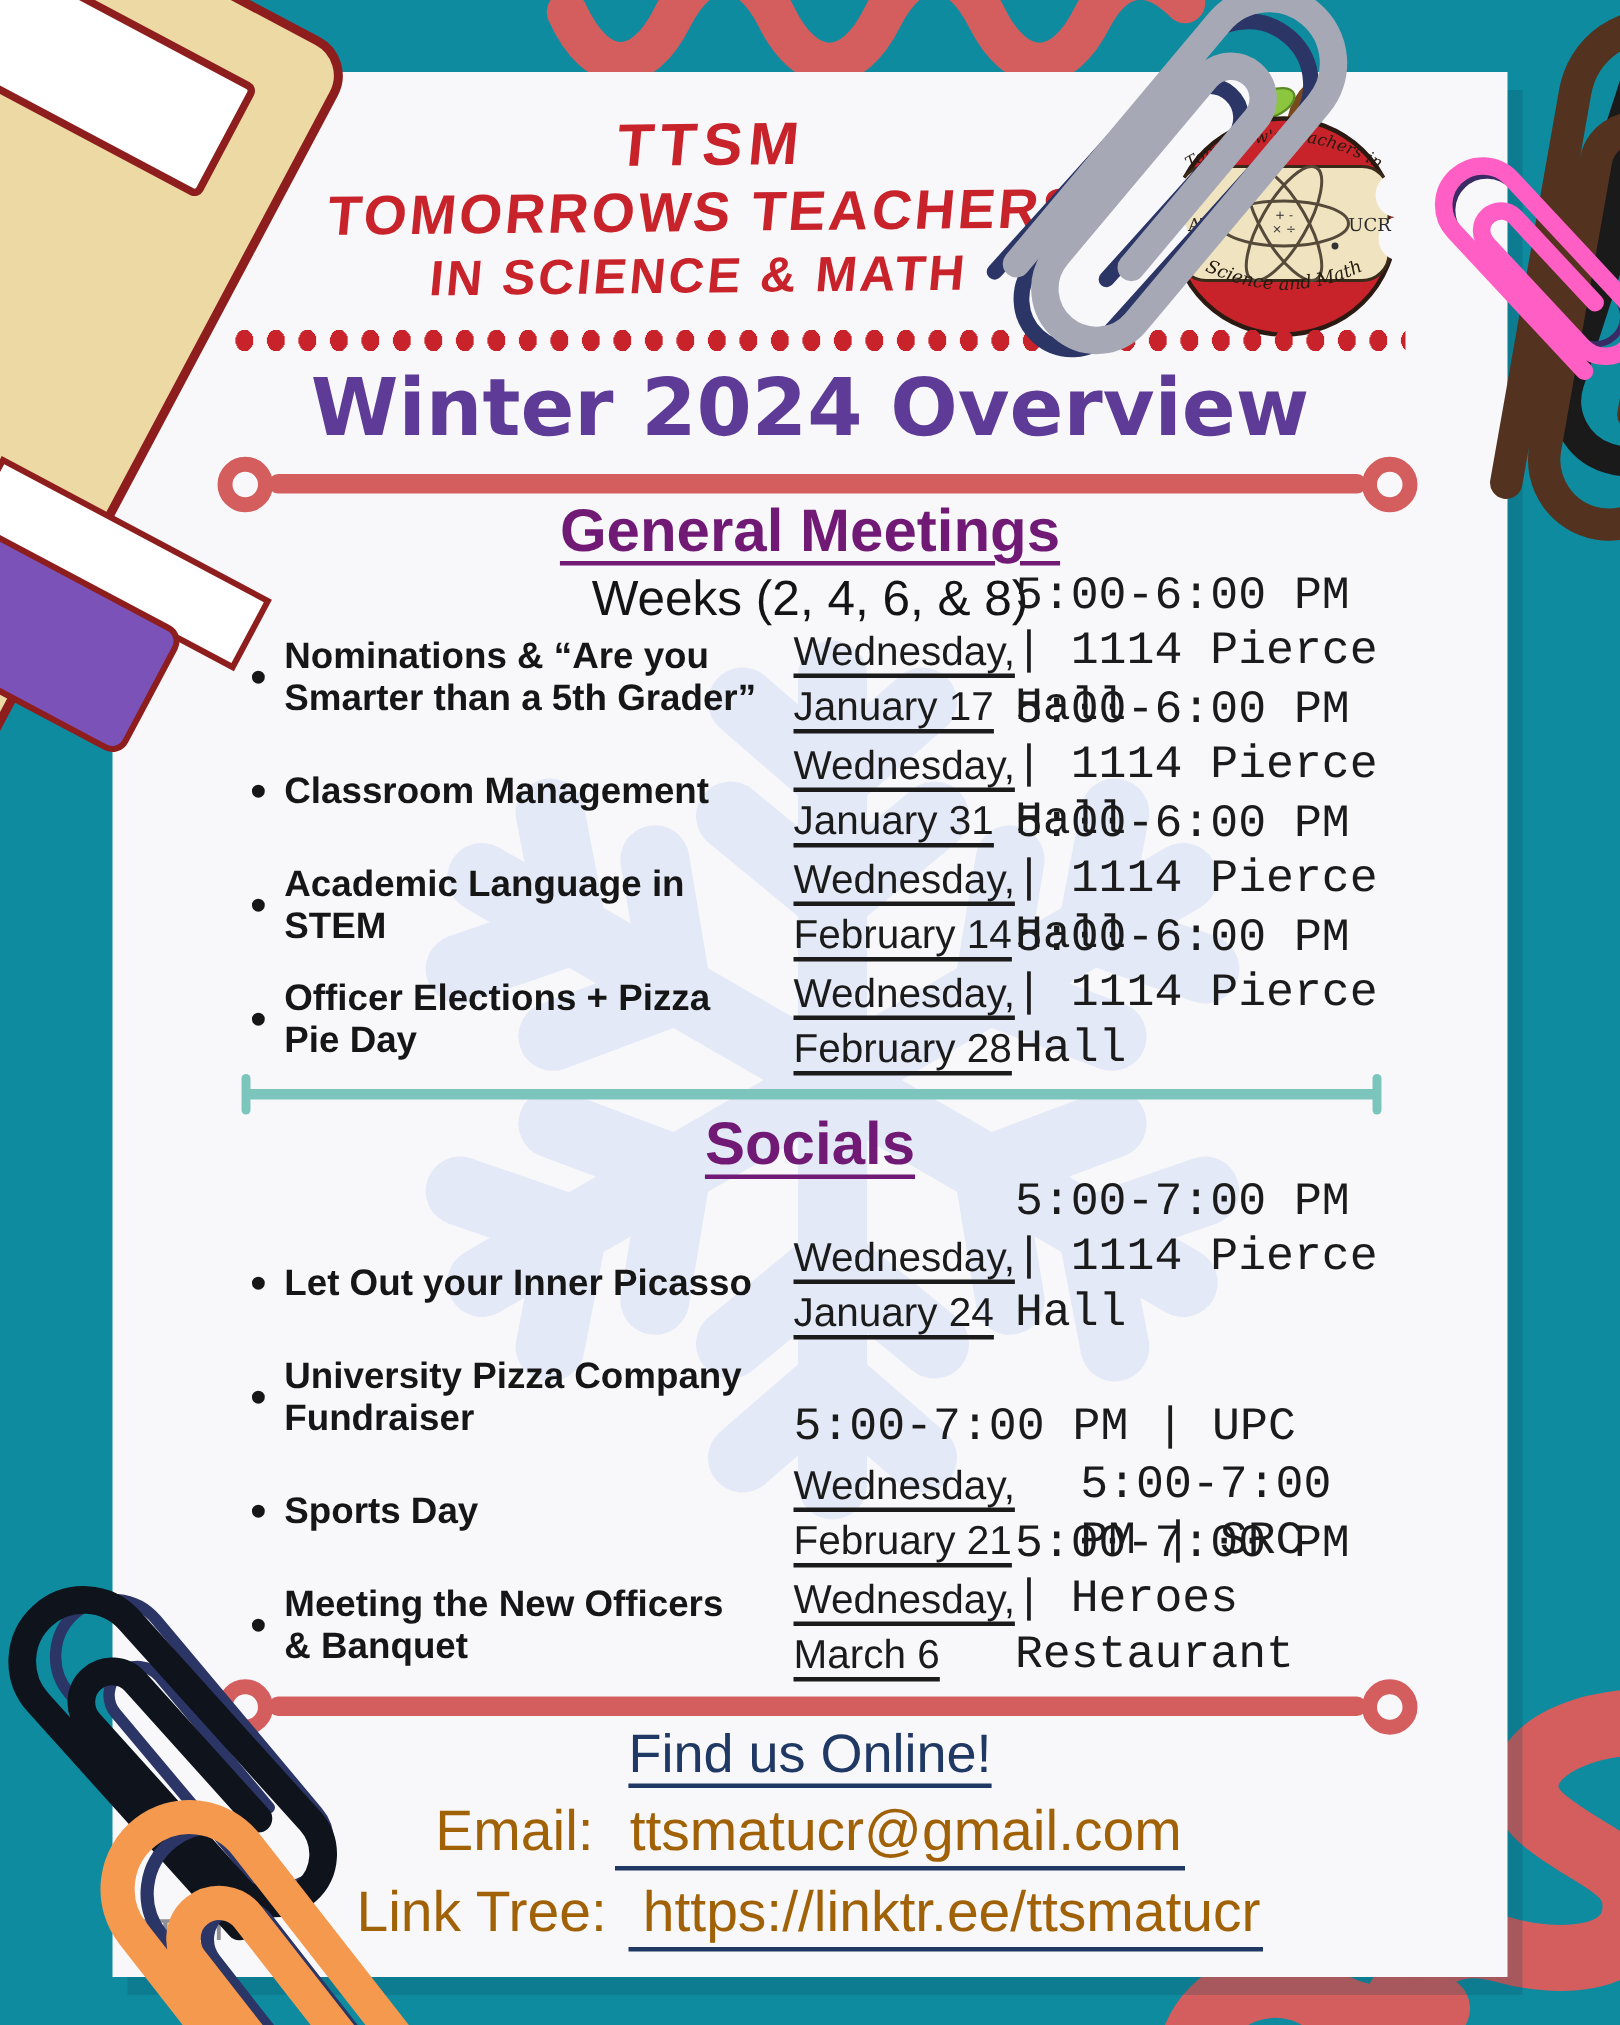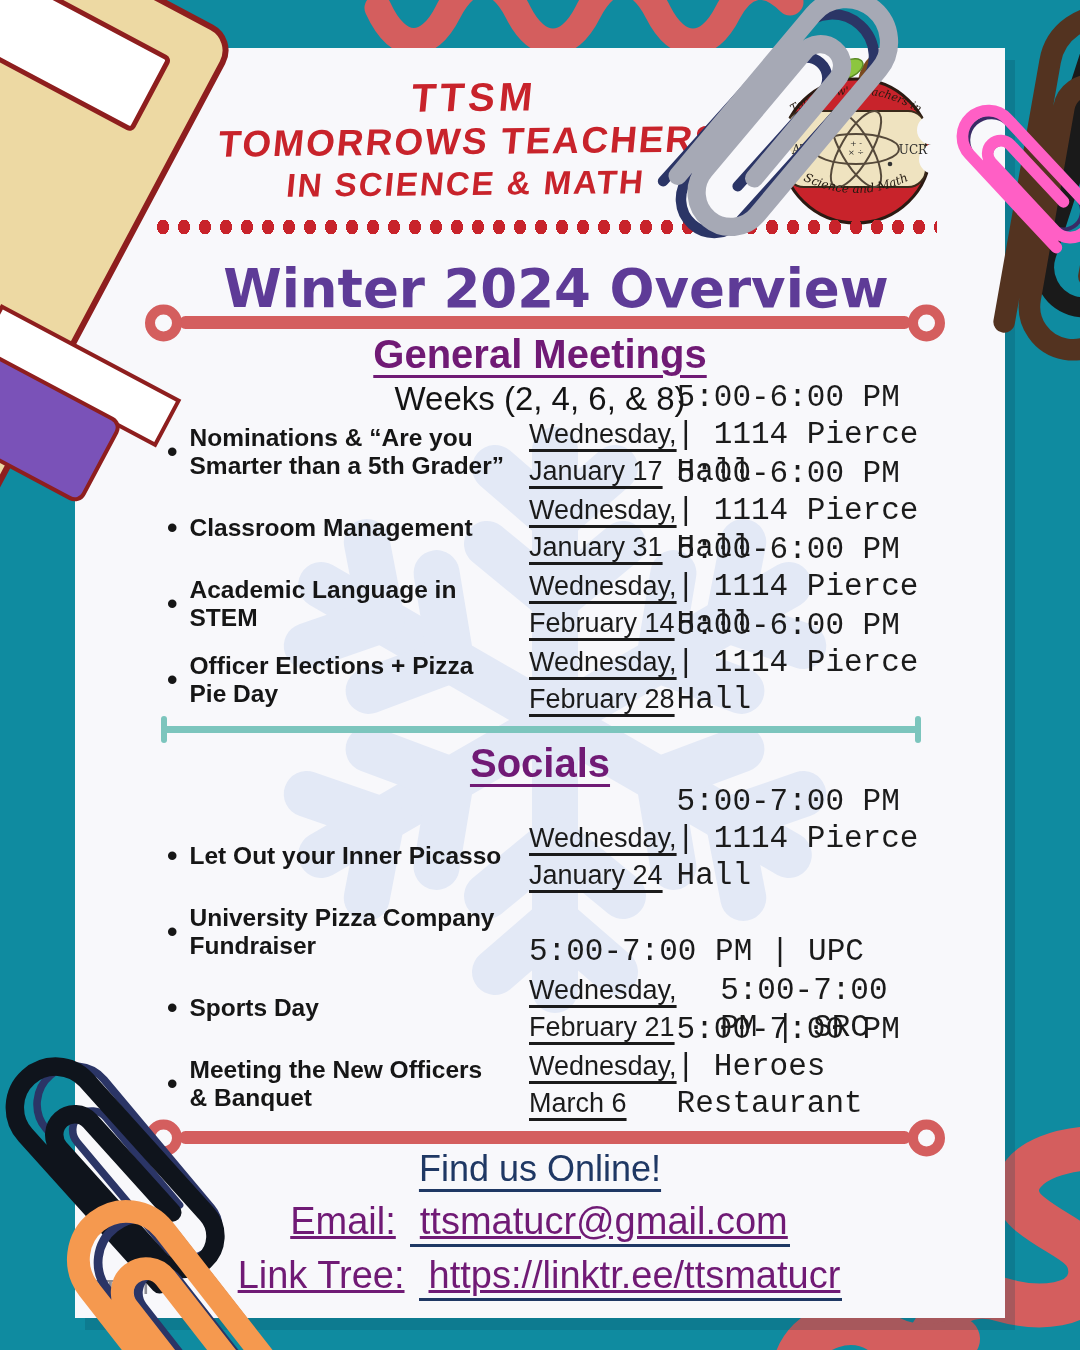--- a/index.html
+++ b/index.html
@@ -28,21 +28,21 @@
   .red-title .l3 { font-size:33px; line-height:40px; letter-spacing:2px; }
 
   .logo { position:absolute; left:693px; top:6px; width:180px; height:176px; }
 
   .dotted-divider {
     position:absolute; left:78px; top:170px; width:784px; height:18px;
     background-image: radial-gradient(ellipse 7px 8.5px at 10px 9px, #C8232B 85%, transparent 86%);
     background-size:21px 18px; background-repeat:repeat-x;
   }
   .winter-title {
-    position:absolute; left:0; top:197px; width:930px; margin:16px; text-align:center;
+    position:absolute; left:0; top:197px; width:930px; margin:0; text-align:center;
     font-family:"DejaVu Sans", sans-serif; font-weight:bold;
     font-size:53px; line-height:56px; color:#5E3B97; letter-spacing:0px;
   }
 
   
   .red-rule { position:absolute; left:104px; width:732px; height:13px; background:#D45E5E; border-radius:7px; }
   .red-rule.top { top:268px; } .red-rule.bottom { top:1083px; }
   .red-rule::before, .red-rule::after {
     content:""; position:absolute; top:50%; transform:translateY(-50%);
     width:17px; height:17px; border:10px solid #D45E5E; border-radius:50%; background:#F8F8FB;
@@ -84,21 +84,21 @@
     text-decoration:underline; text-decoration-thickness:2.5px; text-underline-offset:6px;
   }
   .event-time { font-size:31px; line-height:37px; color:#1b1b1b;font-family:Liberation Mono, monospace; }
 
   
   .footer-heading {
     position:absolute; left:0; top:1100px; width:930px; margin:0; text-align:center;
     font-size:36px; line-height:42px; color:#1F3864; font-weight:normal;
     text-decoration:underline; text-decoration-thickness:3px; text-underline-offset:8px;
   }
-  .footer-line { position:absolute; left:0; width:930px; text-align:center; font-size:38px; line-height:46px; color:#701a75;text-decoration:underline; }
+  .footer-line { position:absolute; left:0; width:930px; text-align:center; font-size:38px; line-height:46px; color:#a16207; }
   .footer-line.email { top:1150px; } .footer-line.linktree { top:1204px; }
   .footer-line .label { margin-right:14px; }
   .footer-line .link { border-bottom:3px solid #1F3864; padding:0 2px 2px 10px; cursor:pointer; }
   .watermark {
     position:absolute; left:16px; top:1228px; font-size:20px; font-weight:bold;
     color:#8E8E96; letter-spacing:1px;
   }
 </style>
 </head>
 <body>

